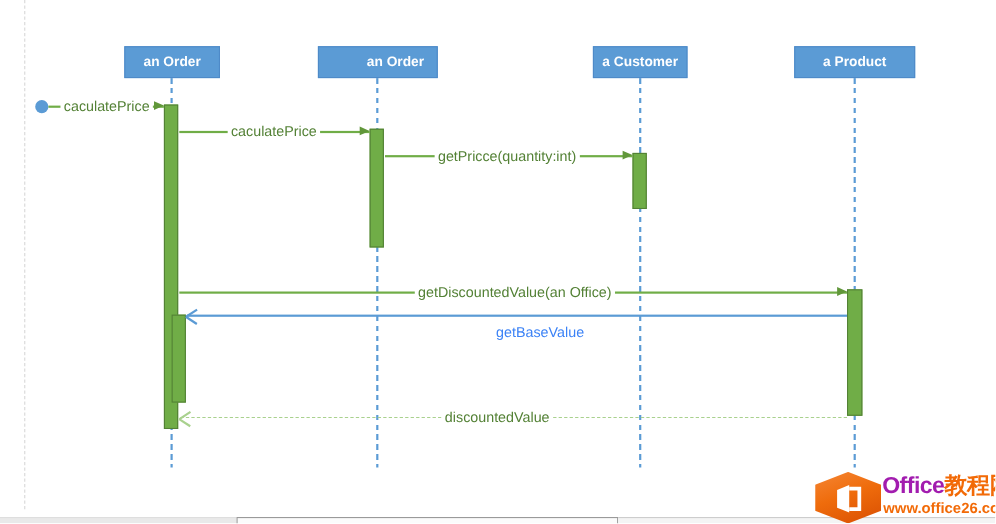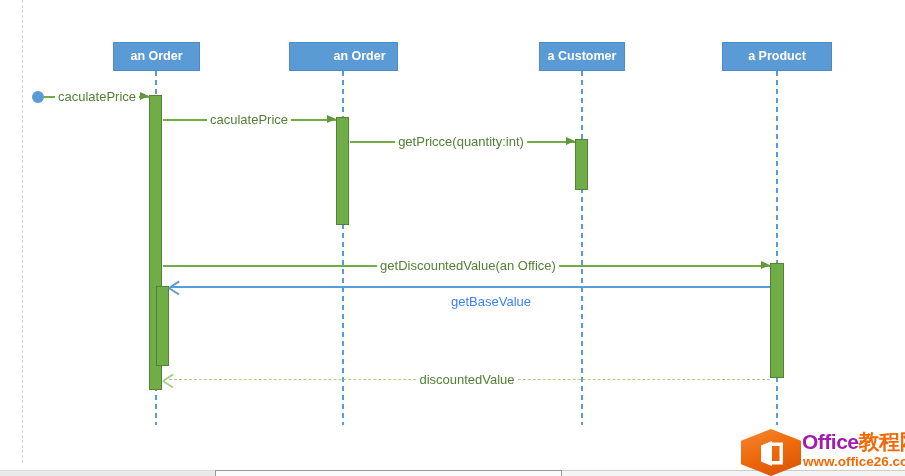--- a/index.html
+++ b/index.html
@@ -103,21 +103,21 @@
       <i></i>
       <i></i>
     </span>
   <div class="mlabel blue" style="left:491px;top:294px;">getBaseValue</div>
 
   <div class="line dashed" style="left:164px;top:379px;width:606px;"></div>
   <span class="open-arrow oa-green" style="left:163px;top:373px;">
       <i></i>
       <i></i>
     </span>
-  <div class="mlabel" style="left:467px;top:372px;">discountedValue</div>
+  <div class="mlabel" style="left:452px;top:372px;">discountedValue</div>
 
   <div class="strip-left"></div>
   <div class="scrollbox"></div>
   <div class="strip-right"></div>
 
   <div class="wm">
     <div class="wm-hex">
       <svg width="25" height="27" viewBox="0 0 25 27">
         <path fill="#ffffff" d="M2 5.5 L13 1 L13 26 L2 21.5 Z"></path>
         <path fill="none" stroke="#ffffff" stroke-width="3.4" d="M13 4.2 H22.2 V22.8 H13"></path>

